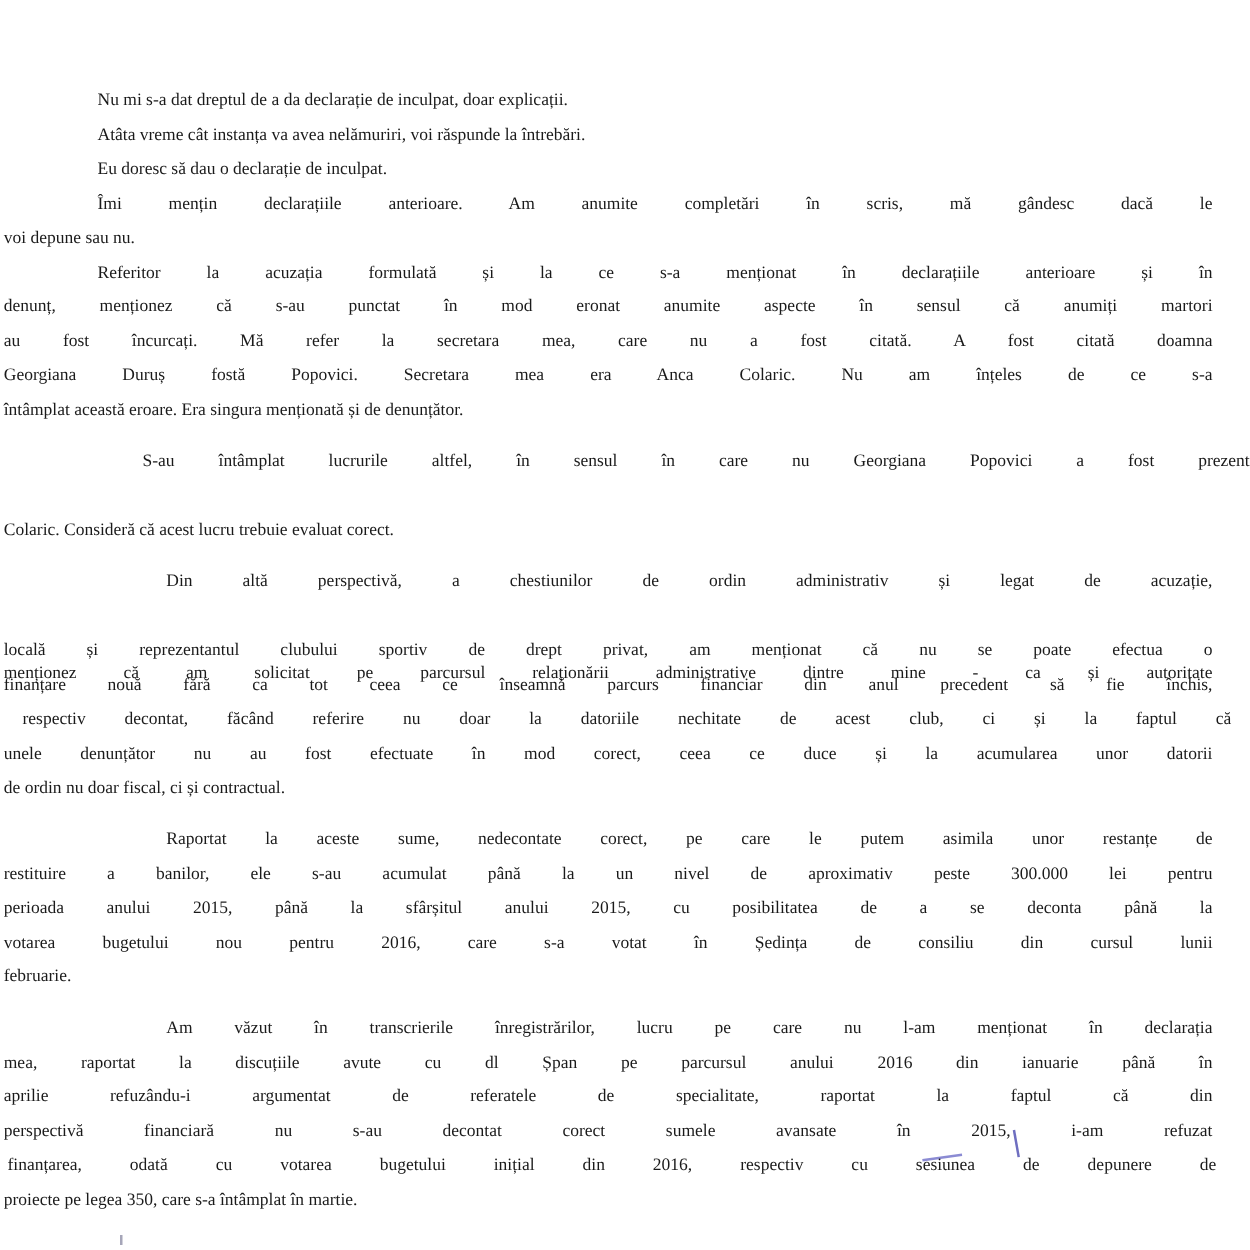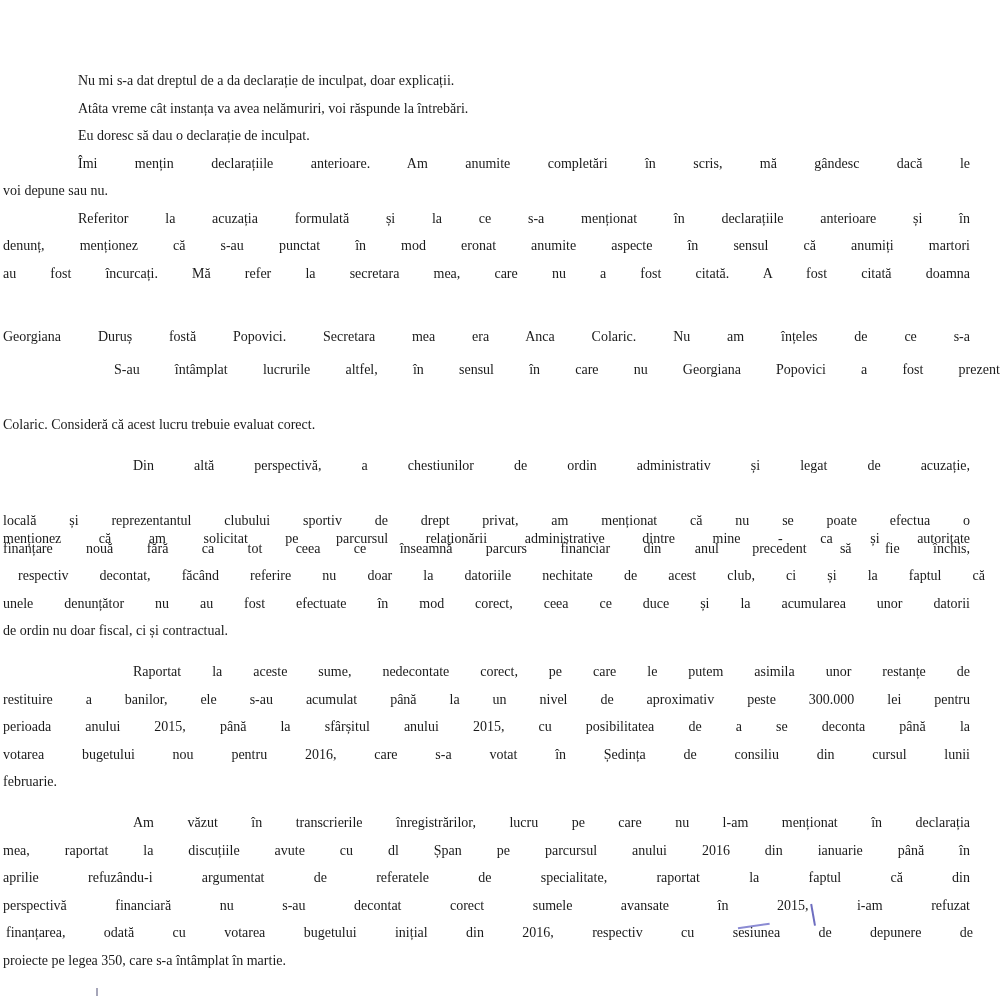--- a/index.html
+++ b/index.html
@@ -34,21 +34,22 @@
   <div class="pen-under"></div>
   <div class="tick"></div>
 <div class="line" style="left: 78px; top: 68px; width: 892px;">Nu mi s-a dat dreptul de a da declarație de inculpat, doar explicații.</div>
     <div class="line" style="left: 78px; top: 96px; width: 892px;">Atâta vreme cât instanța va avea nelămuriri, voi răspunde la întrebări.</div>
     <div class="line" style="left: 78px; top: 123px; width: 892px;">Eu doresc să dau o declarație de inculpat.</div>
     <div class="line j" style="left: 78px; top: 151px; width: 892px; white-space: normal;">Îmi mențin declarațiile anterioare. Am anumite completări în scris, mă gândesc dacă le</div>
     <div class="line j" style="left: 78px; top: 206px; width: 892px; white-space: normal;">Referitor la acuzația formulată și la ce s-a menționat în declarațiile anterioare și în</div>
     <div class="line" style="left: 3px; top: 178px; width: 967px;">voi depune sau nu.</div>
     <div class="line j" style="left: 3px; top: 233px; width: 967px; white-space: normal;">denunț, menționez că s-au punctat în mod eronat anumite aspecte în sensul că anumiți martori</div>
     <div class="line j" style="left: 3px; top: 261px; width: 967px; white-space: normal;">au fost încurcați. Mă refer la secretara mea, care nu a fost citată. A fost citată doamna</div>
-    <div class="line j" style="left: 3px; top: 288px; width: 967px; white-space: normal; margin-top: 36px;">Georgiana Duruș fostă Popovici. Secretara mea era Anca Colaric. Nu am înțeles de ce s-a</div>
+    <div class="line j" style="left: 3px; top: 288px; width: 967px; white-space: normal;">Georgiana Duruș fostă Popovici. Secretara mea era Anca Colaric. Nu am înțeles de ce s-a</div>
+    <div class="line" style="left: 3px; top: 316px; width: 967px;">întâmplat această eroare. Era singura menționată și de denunțător.</div>
     <div class="line j" style="left: 78px; top: 357px; width: 892px; white-space: normal; margin-left: 36px;">S-au întâmplat lucrurile altfel, în sensul în care nu Georgiana Popovici a fost prezentă</div>
     <div class="line" style="left: 3px; top: 412px; width: 967px;">Colaric. Consideră că acest lucru trebuie evaluat corect.</div>
     <div class="line j" style="left: 133px; top: 453px; width: 837px; white-space: normal;">Din altă perspectivă, a chestiunilor de ordin administrativ și legat de acuzație,</div>
     <div class="line j" style="left: 3px; top: 481px; width: 967px; white-space: normal; margin-top: 45px;">menționez că am solicitat pe parcursul relaționării administrative dintre mine - ca și autoritate</div>
     <div class="line j" style="left: 3px; top: 508px; width: 967px; white-space: normal;">locală și reprezentantul clubului sportiv de drept privat, am menționat că nu se poate efectua o</div>
     <div class="line j" style="left: 3px; top: 536px; width: 967px; white-space: normal;">finanțare nouă fără ca tot ceea ce înseamnă parcurs financiar din anul precedent să fie închis,</div>
     <div class="line j" style="left: 18px; top: 563px; width: 967px; white-space: normal;">respectiv decontat, făcând referire nu doar la datoriile nechitate de acest club, ci și la faptul că</div>
     <div class="line j" style="left: 3px; top: 591px; width: 967px; white-space: normal;">unele denunțător nu au fost efectuate în mod corect, ceea ce duce și la acumularea unor datorii</div>
     <div class="line" style="left: 3px; top: 618px; width: 967px;">de ordin nu doar fiscal, ci și contractual.</div>
     <div class="line j" style="left: 133px; top: 659px; width: 837px; white-space: normal;">Raportat la aceste sume, nedecontate corect, pe care le putem asimila unor restanțe de</div>

